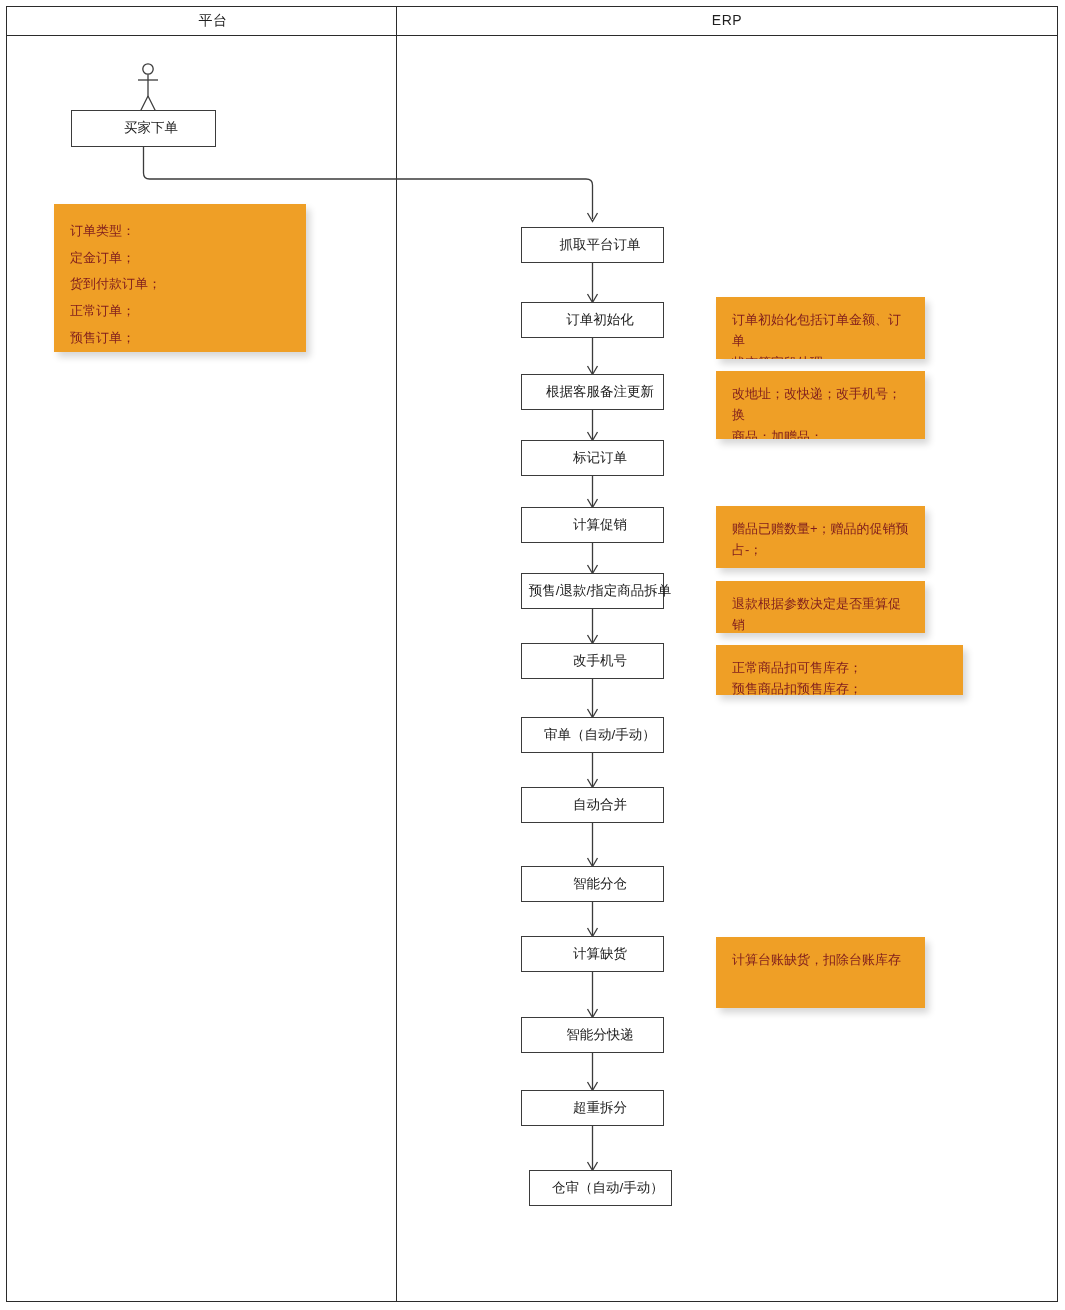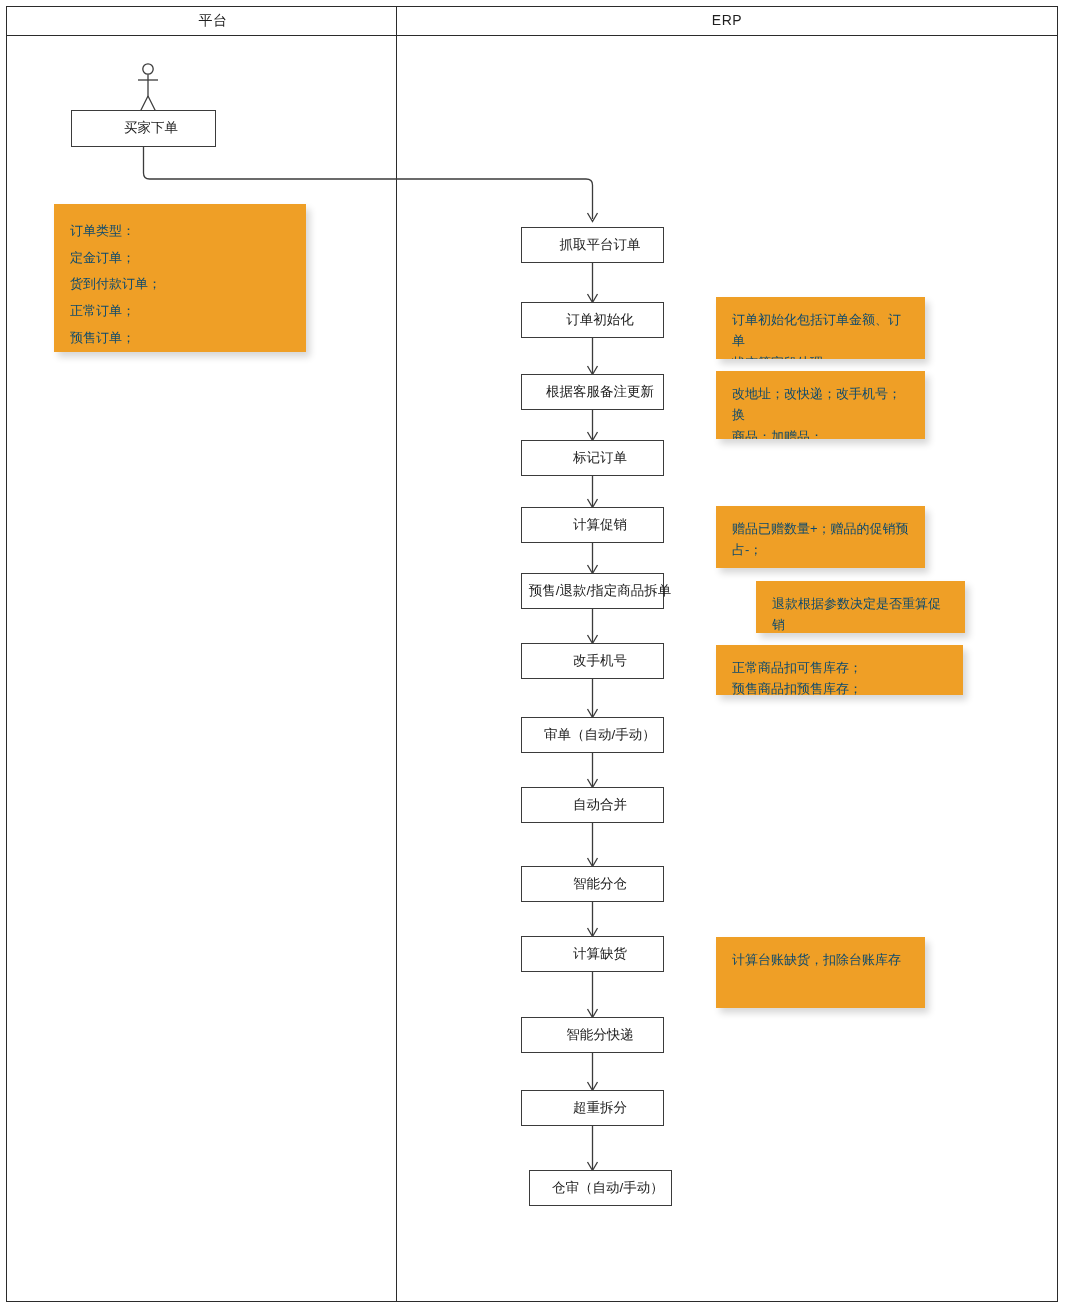--- a/index.html
+++ b/index.html
@@ -93,21 +93,21 @@
     left: 521px;
     width: 143px;
     height: 36px;
   }
 
   
   .note {
     position: absolute;
     box-sizing: border-box;
     background: #EF9F26;
-    color: #0c4a6e;
+    color: #7f1d1d;
     font-size: 13px;
     line-height: 1.65;
     padding: 12px 14px 12px 16px;
     box-shadow: 4px 5px 7px rgba(0,0,0,0.16);
     overflow: hidden;
   }
   .note .line { display: block; white-space: pre-wrap; }
   .note.big-left {
     left: 54px;
     top: 204px;
@@ -216,21 +216,21 @@
         <span class="line">状态等字段处理</span>
       </div>
       <div class="note" style="left: 716px; top: 371px; width: 209px; height: 68px;">
         <span class="line">改地址；改快递；改手机号；换</span>
         <span class="line">商品；加赠品；</span>
       </div>
       <div class="note" style="left: 716px; top: 506px; width: 209px; height: 62px;">
         <span class="line">赠品已赠数量+；赠品的促销预</span>
         <span class="line">占-；</span>
       </div>
-      <div class="note" style="left: 716px; top: 581px; width: 209px; height: 52px; margin-left: 40px;">
+      <div class="note" style="left: 716px; top: 581px; width: 209px; height: 52px;">
         <span class="line">退款根据参数决定是否重算促销</span>
       </div>
       <div class="note" style="left: 716px; top: 645px; width: 247px; height: 50px;">
         <span class="line">正常商品扣可售库存；</span>
         <span class="line">预售商品扣预售库存；</span>
       </div>
       <div class="note" style="left: 716px; top: 937px; width: 209px; height: 71px;">
         <span class="line">计算台账缺货，扣除台账库存</span>
       </div>
     </div>

